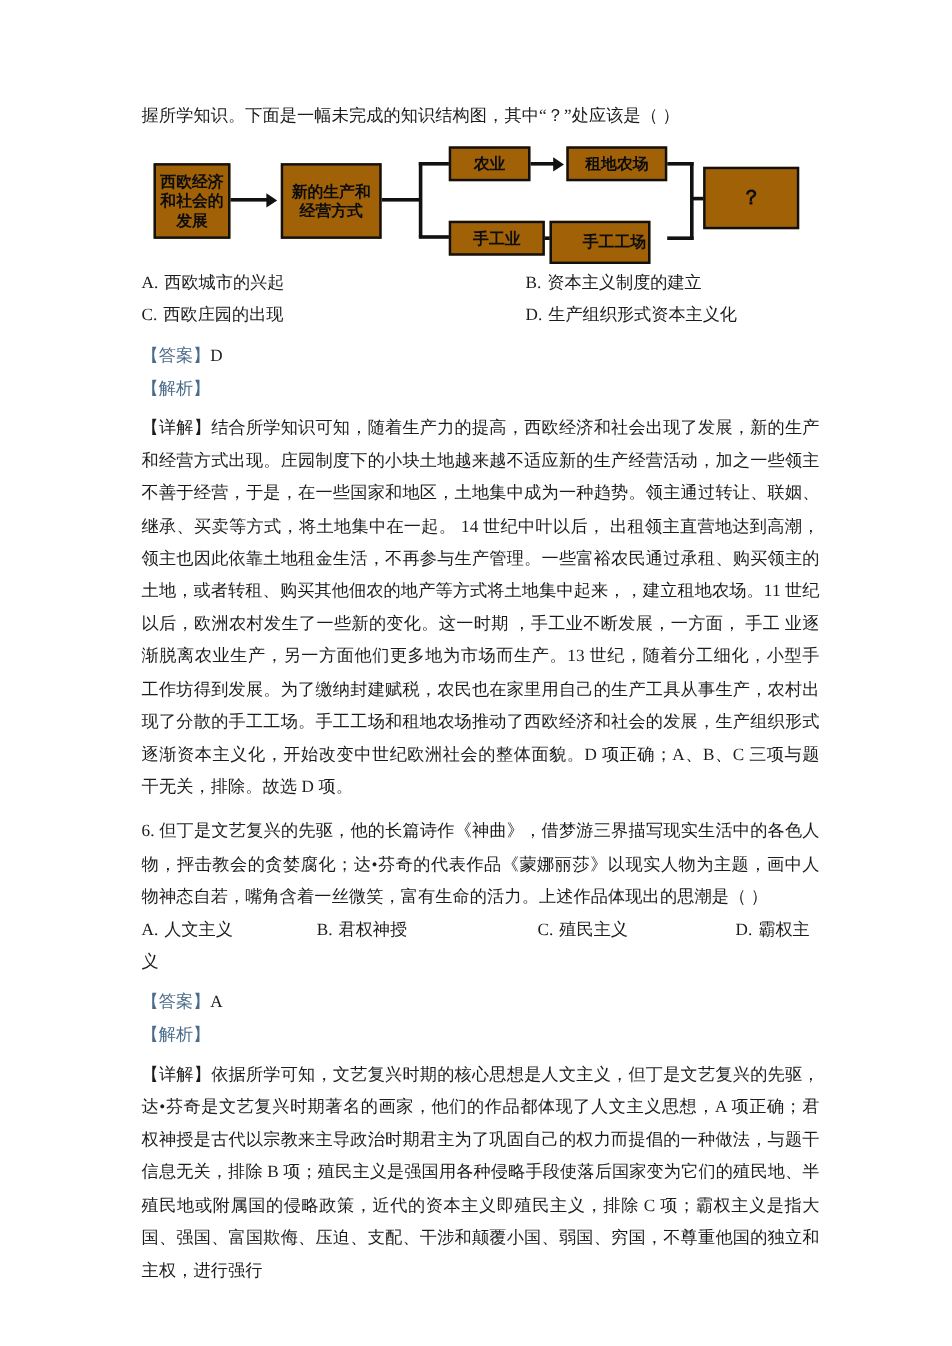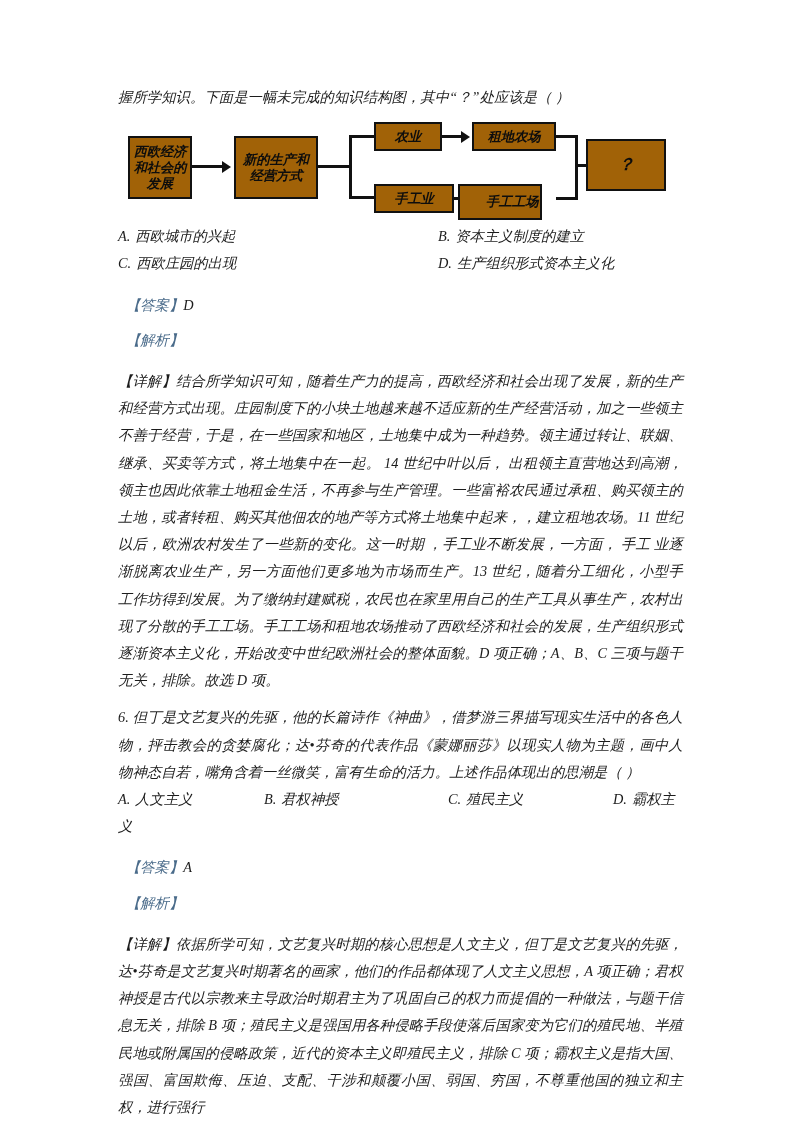--- a/index.html
+++ b/index.html
@@ -19,21 +19,20 @@
     position: absolute;
     left: 0; top: 0;
     width: 793px;
     height: 1122px;
   }
   .content {
     position: absolute;
     left: 118px;
     top: 84px;
     width: 565px;
-    font-style: italic;
   }
   .para {
     font-size: 14.3px;
     line-height: 27.2px;
     text-align: justify;
     text-justify: inter-ideograph;
     margin: 0;
     letter-spacing: 0.1px;
   }
   .stem-continuation {
@@ -114,21 +113,21 @@
   .col-b { left: 320px; }
   .q6 .col-a { left: 0px; }
   .q6 .col-b { left: 146px; }
   .q6 .col-c { left: 330px; }
   .q6 .col-d { left: 495px; }
 
   
   .tagline {
     font-size: 14.3px;
     line-height: 27.2px;
-    margin: 8px;
+    margin: 0;
   }
   .tag {
     color: #4a6b8a;
   }
   .tag-val {
     color: #1c1c1c;
     font-family: "Liberation Serif", "DejaVu Serif", serif;
   }
   .gap-sm { height: 6px; }
   .gap-md { height: 10px; }

